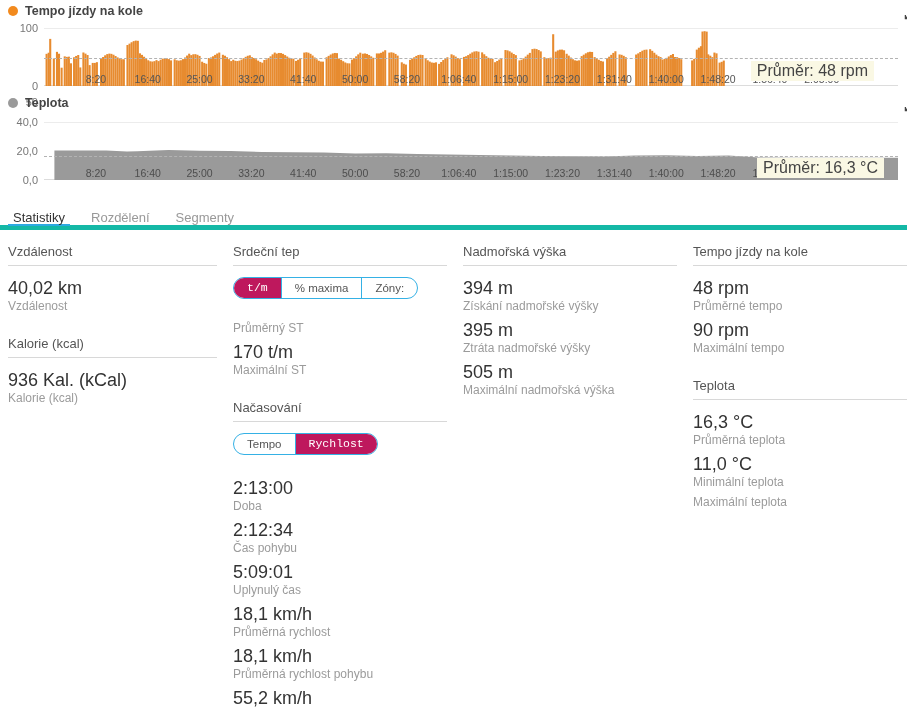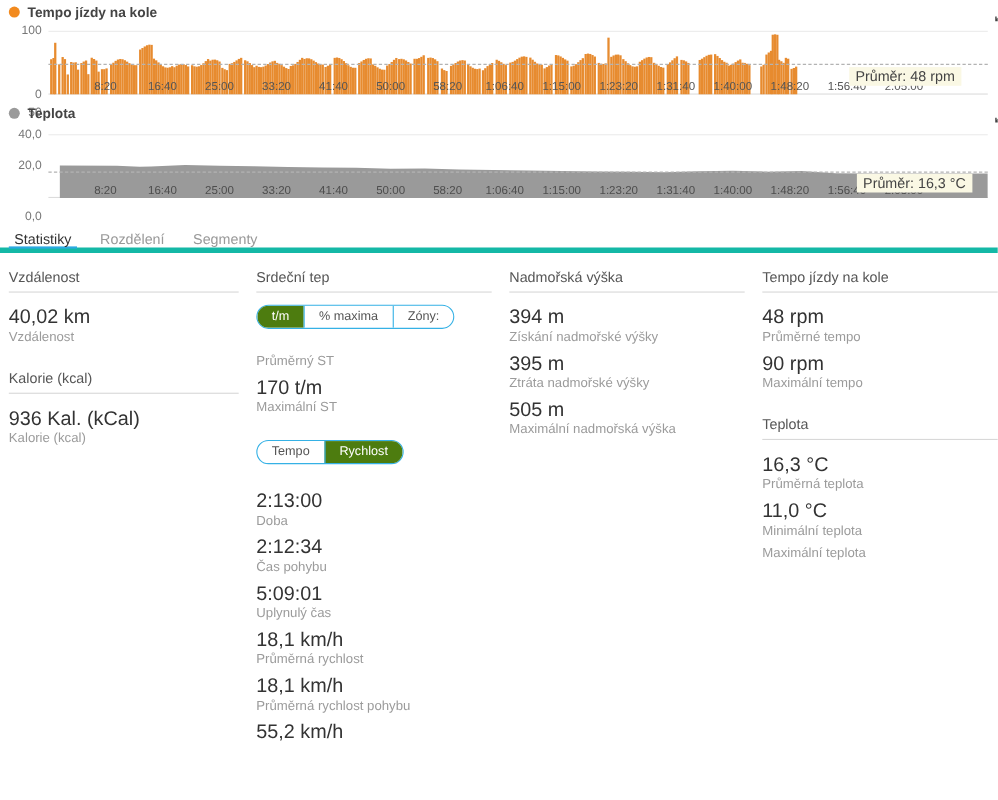--- a/index.html
+++ b/index.html
@@ -14,21 +14,21 @@
   .legend-dot{width:10px;height:10px;border-radius:50%;display:inline-block;}
   .chart-title{font-size:12.5px;color:#444;font-weight:600;}
   .expand-icon{position:absolute;right:14px;top:6px;width:14px;height:14px;cursor:pointer;}
   .plot{position:absolute;left:44px;width:854px;height:58px;}
   #chart-cadence .plot{top:28px;}
   #chart-temp .plot{top:30px;}
   .plot svg{position:absolute;left:0;top:0;width:100%;height:100%;display:block;}
   .gridline{position:absolute;left:0;right:0;height:1px;background:#ececec;}
   .baseline{position:absolute;left:0;right:0;bottom:0;height:1px;background:#dcdcdc;}
   .avg-line{position:absolute;left:0;right:0;height:0;border-top:1px dashed #b3b3b3;}
-  .avg-label{position:absolute;font-size:13px;color:#444;background:#faf8e4;padding:1px 6px;white-space:nowrap;z-index:4;}
+  .avg-label{position:absolute;font-size:16px;color:#444;background:#faf8e4;padding:1px 6px;white-space:nowrap;z-index:4;}
   .ytick{position:absolute;width:38px;text-align:right;font-size:11px;color:#777;line-height:14px;}
   .xtick{position:absolute;bottom:1px;transform:translateX(-50%);font-size:10.5px;color:#555;white-space:nowrap;z-index:3;}
 
   
   .tabs{position:absolute;top:208px;left:0;right:0;height:22px;border-bottom:5px solid #14b8a6;padding-left:8px;display:flex;gap:16px;box-sizing:border-box;}
   .tab{font-size:13px;color:#999;padding:2px 5px 5px;border-bottom:2px solid transparent;cursor:pointer;}
   .tab.active{color:#333;border-bottom-color:#2ca9e1;margin-bottom:-1px;}
 
   
   .stats{position:absolute;top:240px;left:8px;right:2px;display:grid;grid-template-columns:225px 230px 230px 1fr;}
@@ -37,21 +37,21 @@
   .stat-section:first-child{margin-top:4px;}
   .section-header{font-size:13px;color:#555;padding-bottom:6px;border-bottom:1px solid #d8d8d8;margin-bottom:11px;}
   .stat-item{margin-bottom:5px;}
   .stat-value{font-size:18px;line-height:22px;color:#333;}
   .stat-label{font-size:12px;line-height:15px;color:#9b9b9b;}
 
   
   .toggle{display:inline-flex;border:1px solid #35b1e5;border-radius:11px;overflow:hidden;height:20px;margin-bottom:22px;background:#fff;}
   .toggle-opt{font-size:11.5px;line-height:20px;padding:0 13px;color:#555;cursor:pointer;border-left:1px solid #35b1e5;white-space:nowrap;}
   .toggle-opt:first-child{border-left:none;}
-  .toggle-opt.active{background:#4d7c0f;color:#fff;}
+  .toggle-opt.active{background:#be185d;color:#fff;font-family:Liberation Mono, monospace;}
 </style>
 </head>
 <body>
 
 <div class="page">
 
   <div class="chart-block" id="chart-cadence">
     <div class="chart-legend">
       <span class="legend-dot" id="cadence-dot" style="background: rgb(242, 138, 30);"></span>
       <span class="chart-title">Tempo jízdy na kole</span>
@@ -387,21 +387,21 @@
   <div class="chart-block" id="chart-temp">
     <div class="chart-legend">
       <span class="legend-dot" id="temp-dot" style="background: rgb(154, 154, 154);"></span>
       <span class="chart-title">Teplota</span>
     </div>
     <svg class="expand-icon" viewBox="0 0 14 14">
       <path d="M8.3 5.7 L12.6 1.4 M9 1.4 h3.6 v3.6 M5.7 8.3 L1.4 12.6 M1.4 9 v3.6 h3.6" stroke="#444" fill="none" stroke-width="1.3"></path>
     </svg>
     <div class="ytick" style="top:23px;">40,0</div>
     <div class="ytick" style="top:52px;">20,0</div>
-    <div class="ytick" style="top:98px;">0,0</div>
+    <div class="ytick" style="top:81px;">0,0</div>
     <div class="plot" id="temp-plot">
       <div class="gridline" style="top:0;"></div>
       <div class="baseline"></div>
       <svg id="temp-svg" viewBox="0 0 854 58" preserveAspectRatio="none">
           <polygon points="10.4,58 10.4,28.4 62.2,28.6 83.0,29.6 93.3,29.3 124.4,28.1 155.6,28.7 186.7,29.1 217.8,29.9 248.9,30.3 280.0,30.6 311.1,31.5 342.2,31.2 373.3,32.0 404.4,32.5 435.6,32.9 466.7,33.5 497.8,33.9 528.9,34.2 560.0,34.5 591.1,33.6 622.2,33.2 653.3,34.1 684.4,33.5 715.6,35.4 746.7,35.7 777.8,35.8 808.9,35.8 854.0,35.8 854,58" fill="#9a9a9a"></polygon>
         </svg>
       <div class="avg-line" style="top:34px;"></div>
       <div class="avg-label" style="top:36px;right:14px;">Průměr: 16,3 °C</div>
       <div id="temp-xticks">
           <div class="xtick" style="left: 51.8519px; color: rgb(77, 77, 77);">8:20</div>
@@ -450,21 +450,21 @@
         <div class="stat-section"><div class="section-header">Srdeční tep</div><div class="toggle">
             <div class="toggle-opt active">t/m</div>
             <div class="toggle-opt">% maxima</div>
             <div class="toggle-opt">Zóny:</div>
           </div><div class="stat-item">
             <div class="stat-label">Průměrný ST</div>
           </div><div class="stat-item">
             <div class="stat-value">170 t/m</div>
             <div class="stat-label">Maximální ST</div>
           </div></div>
-        <div class="stat-section"><div class="toggle">
+        <div class="stat-section"><div class="section-header">Načasování</div><div class="toggle">
             <div class="toggle-opt">Tempo</div>
             <div class="toggle-opt active">Rychlost</div>
           </div><div class="stat-item">
             <div class="stat-value">2:13:00</div>
             <div class="stat-label">Doba</div>
           </div><div class="stat-item">
             <div class="stat-value">2:12:34</div>
             <div class="stat-label">Čas pohybu</div>
           </div><div class="stat-item">
             <div class="stat-value">5:09:01</div>

